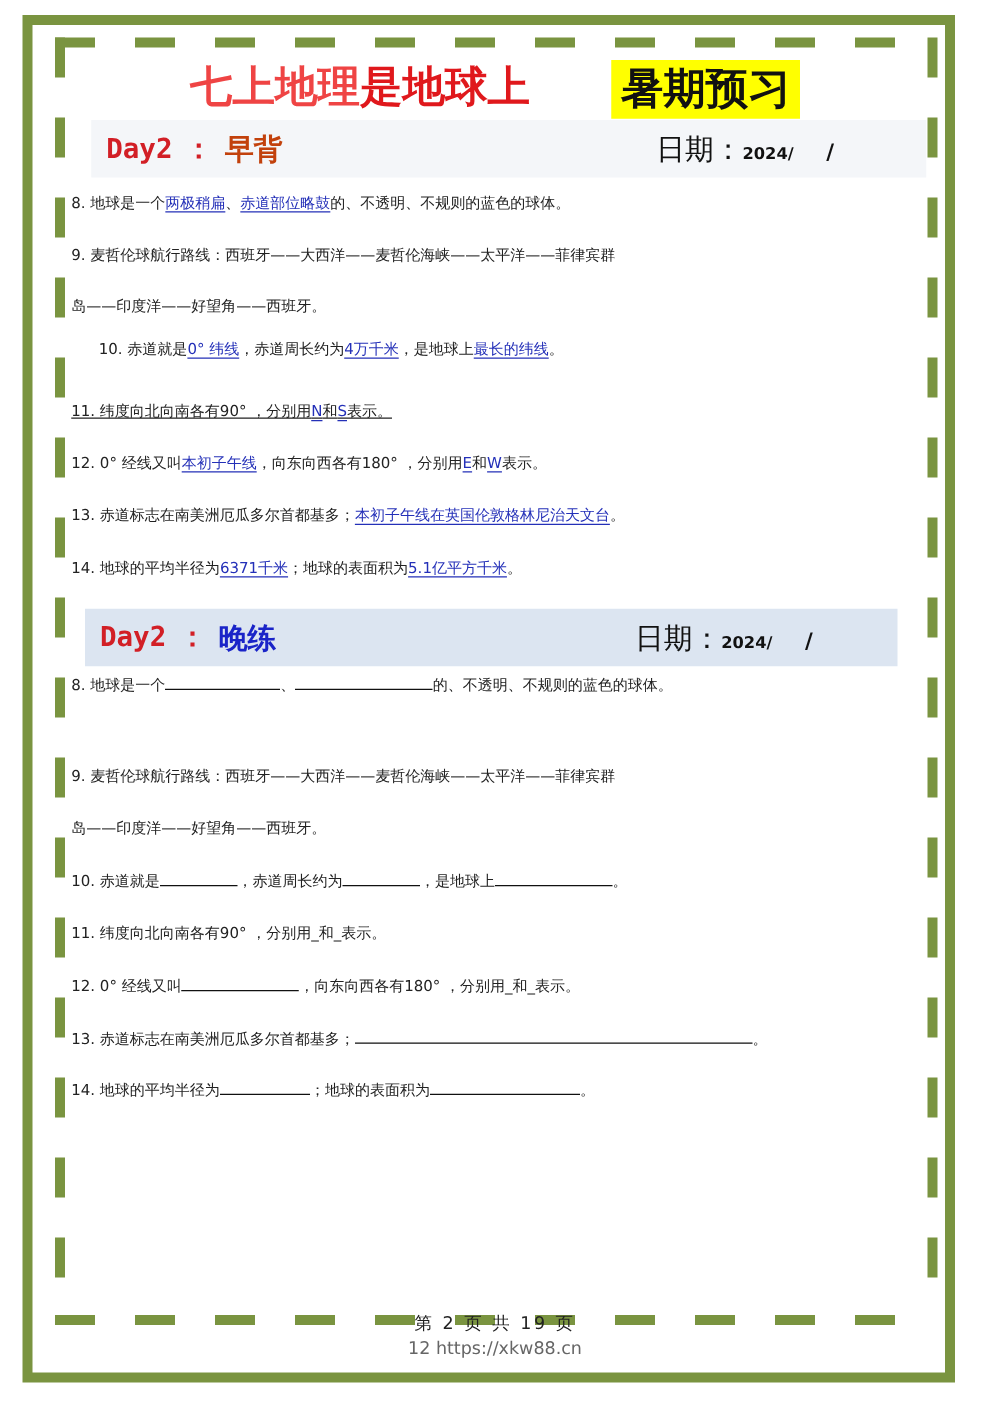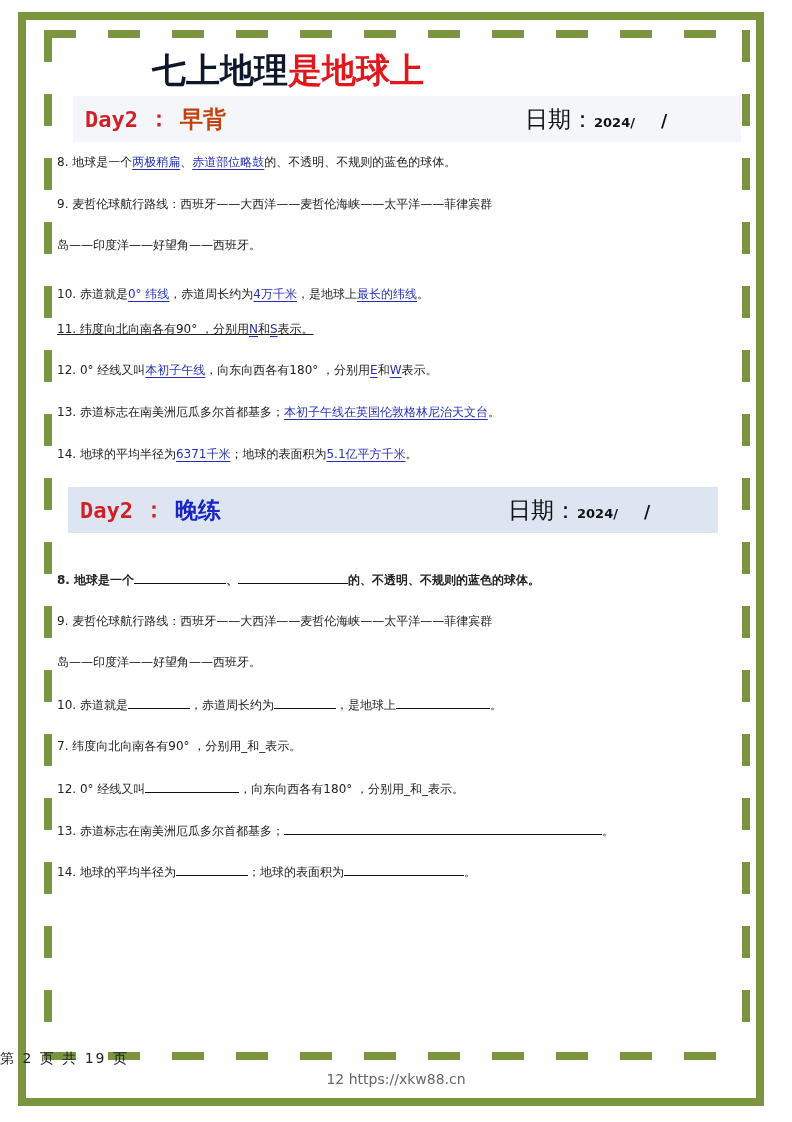--- a/index.html
+++ b/index.html
@@ -12,21 +12,21 @@
     border: 8px solid #7a9440;
   }
   .dash-h { position: absolute; height: 8px; background: #7a9440; }
   .dash-v { position: absolute; width: 8px; background: #7a9440; }
 
   .title {
     position: absolute; top: 44px; left: 152px; height: 56px;
     font-size: 34px; font-weight: bold; line-height: 52px; white-space: nowrap;
     font-family: "DejaVu Sans", sans-serif; letter-spacing: 0px;
   }
-  .title .black { color: #0f172a; }
+  .title .black { color: #ef4444; }
   .title .red { color: #e0181c; }
   .title .hl {
     position: absolute; left: 337px; top: 4px; width: 151px; height: 47px;
     background: #ffff00; color: #111; text-align: center; line-height: 47px;
   }
 
   .band {
     position: absolute; height: 46px; display: flex; align-items: center;
   }
   .band1 { left: 73px; top: 96px; width: 668px; background: #f4f6f9; }
@@ -47,21 +47,21 @@
   .band .date .num { font-size: 13px; font-weight: bold; }
   .band .date .slash2 { font-size: 17px; font-weight: bold; margin-left: 26px; }
 
   .line {
     position: absolute; left: 57px; font-size: 12px; line-height: 22px; white-space: nowrap; color: #222;
   }
   .ans { color: #2430b8; text-decoration: underline; text-decoration-color: #2430b8; text-underline-offset: 3px; }
   .blank { display: inline-block; border-bottom: 1.5px solid #111; height: 16px; vertical-align: baseline; }
 
   .footer-page {
-    position: absolute; left: 0; width: 792px; top: 1050px; 
+    position: absolute; left: 0; width: 792px; top: 1050px; text-align: center;
     font-size: 14px; color: #222; letter-spacing: 2px;
   }
   .footer-url {
     position: absolute; left: 0; width: 792px; top: 1071px; text-align: center;
     font-size: 14px; color: #666;
   }
 </style>
 </head>
 <body>
 
@@ -118,56 +118,57 @@
     <div class="dash-v" style="left: 44px; top: 862px; height: 32px;"></div>
     <div class="dash-v" style="left: 742px; top: 862px; height: 32px;"></div>
     <div class="dash-v" style="left: 44px; top: 926px; height: 32px;"></div>
     <div class="dash-v" style="left: 742px; top: 926px; height: 32px;"></div>
     <div class="dash-v" style="left: 44px; top: 990px; height: 32px;"></div>
     <div class="dash-v" style="left: 742px; top: 990px; height: 32px;"></div>
   </div>
 
 <div class="title">
   <span class="black">七上地理</span><span class="red">是地球上</span>
+  <span class="hl">暑期预习</span>
 </div>
 
 <div class="band band1">
   <span class="day">Day2</span>
   <span class="sep">：</span>
   <span class="kind">早背</span>
   <span class="date">
     <span>日期：</span><span class="num">2024/</span><span class="slash2">/</span>
   </span>
 </div>
 
 <div id="morning-lines">
     <div class="line" style="top: 151px;"><span>8. 地球是一个</span><span class="ans">两极稍扁</span><span>、</span><span class="ans">赤道部位略鼓</span><span>的、不透明、不规则的蓝色的球体。</span></div>
     <div class="line" style="top: 193px;"><span>9. 麦哲伦球航行路线：西班牙——大西洋——麦哲伦海峡——太平洋——菲律宾群</span></div>
     <div class="line" style="top: 234px;"><span>岛——印度洋——好望角——西班牙。</span></div>
-    <div class="line" style="top: 283px;"><span>10. 赤道就是</span><span class="ans">0° 纬线</span><span>，赤道周长约为</span><span class="ans">4万千米</span><span>，是地球上</span><span class="ans">最长的纬线</span><span>。</span></div>
+    <div class="line" style="top: 268px; margin-left: 22px;"><span>10. 赤道就是</span><span class="ans">0° 纬线</span><span>，赤道周长约为</span><span class="ans">4万千米</span><span>，是地球上</span><span class="ans">最长的纬线</span><span>。</span></div>
     <div class="line" style="top: 318px; text-decoration: underline;"><span>11. 纬度向北向南各有90° ，分别用</span><span class="ans">N</span><span>和</span><span class="ans">S</span><span>表示。</span></div>
     <div class="line" style="top: 359px;"><span>12. 0° 经线又叫</span><span class="ans">本初子午线</span><span>，向东向西各有180° ，分别用</span><span class="ans">E</span><span>和</span><span class="ans">W</span><span>表示。</span></div>
     <div class="line" style="top: 401px;"><span>13. 赤道标志在南美洲厄瓜多尔首都基多；</span><span class="ans">本初子午线在英国伦敦格林尼治天文台</span><span>。</span></div>
     <div class="line" style="top: 443px;"><span>14. 地球的平均半径为</span><span class="ans">6371千米</span><span>；地球的表面积为</span><span class="ans">5.1亿平方千米</span><span>。</span></div>
   </div>
 
 <div class="band band2">
   <span class="day">Day2</span>
   <span class="sep">：</span>
   <span class="kind">晚练</span>
   <span class="date">
     <span>日期：</span><span class="num">2024/</span><span class="slash2">/</span>
   </span>
 </div>
 
 <div id="evening-lines">
-    <div class="line" style="top: 567px; font-weight: bold;"><span>8. 地球是一个</span><span class="blank" style="width: 92px;"></span><span>、</span><span class="blank" style="width: 110px;"></span><span>的、不透明、不规则的蓝色的球体。</span></div>
+    <div class="line" style="top: 535px;"><span>8. 地球是一个</span><span class="blank" style="width: 92px;"></span><span>、</span><span class="blank" style="width: 110px;"></span><span>的、不透明、不规则的蓝色的球体。</span></div>
     <div class="line" style="top: 610px;"><span>9. 麦哲伦球航行路线：西班牙——大西洋——麦哲伦海峡——太平洋——菲律宾群</span></div>
     <div class="line" style="top: 651px;"><span>岛——印度洋——好望角——西班牙。</span></div>
     <div class="line" style="top: 692px;"><span>10. 赤道就是</span><span class="blank" style="width: 62px;"></span><span>，赤道周长约为</span><span class="blank" style="width: 62px;"></span><span>，是地球上</span><span class="blank" style="width: 94px;"></span><span>。</span></div>
-    <div class="line" style="top: 735px;"><span>7. 纬度向北向南各有90° ，分别用_和_表示。</span></div>
+    <div class="line" style="top: 735px;"><span>11. 纬度向北向南各有90° ，分别用_和_表示。</span></div>
     <div class="line" style="top: 776px;"><span>12. 0° 经线又叫</span><span class="blank" style="width: 94px;"></span><span>，向东向西各有180° ，分别用_和_表示。</span></div>
     <div class="line" style="top: 818px;"><span>13. 赤道标志在南美洲厄瓜多尔首都基多；</span><span class="blank" style="width: 318px;"></span><span>。</span></div>
     <div class="line" style="top: 859px;"><span>14. 地球的平均半径为</span><span class="blank" style="width: 72px;"></span><span>；地球的表面积为</span><span class="blank" style="width: 120px;"></span><span>。</span></div>
   </div>
 
 <div class="footer-page">第 2 页 共 19 页</div>
 <div class="footer-url">12 https://xkw88.cn</div>
 
 </body></html>

